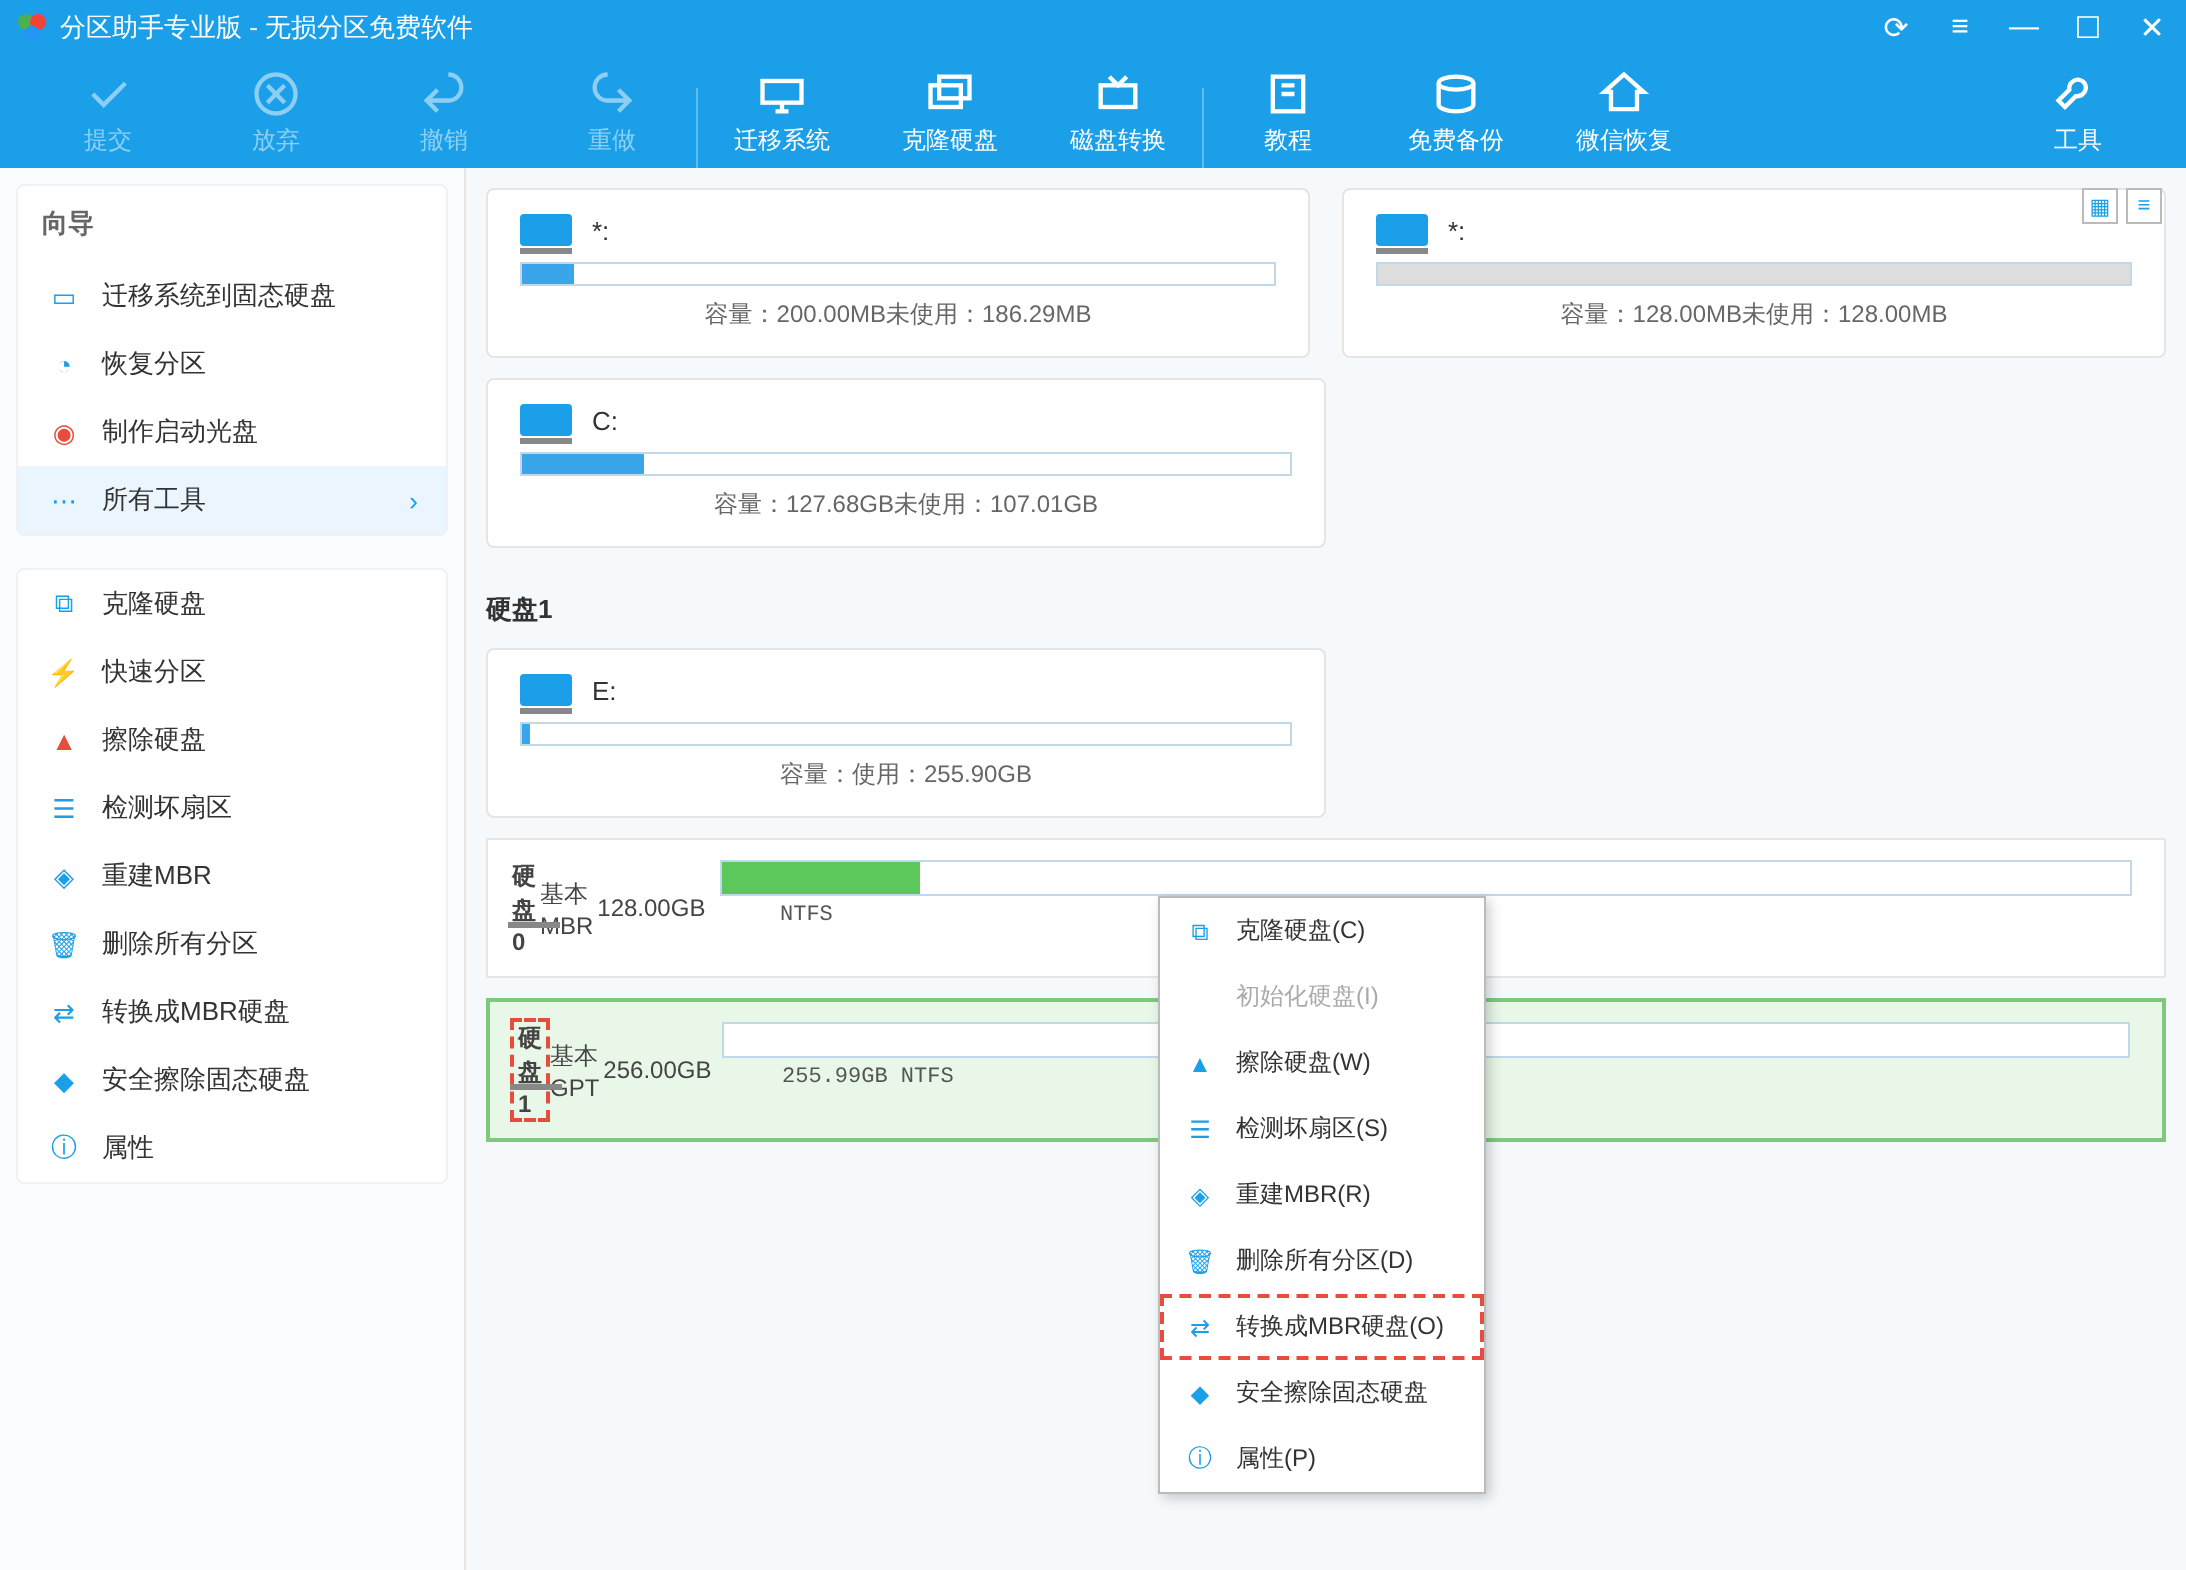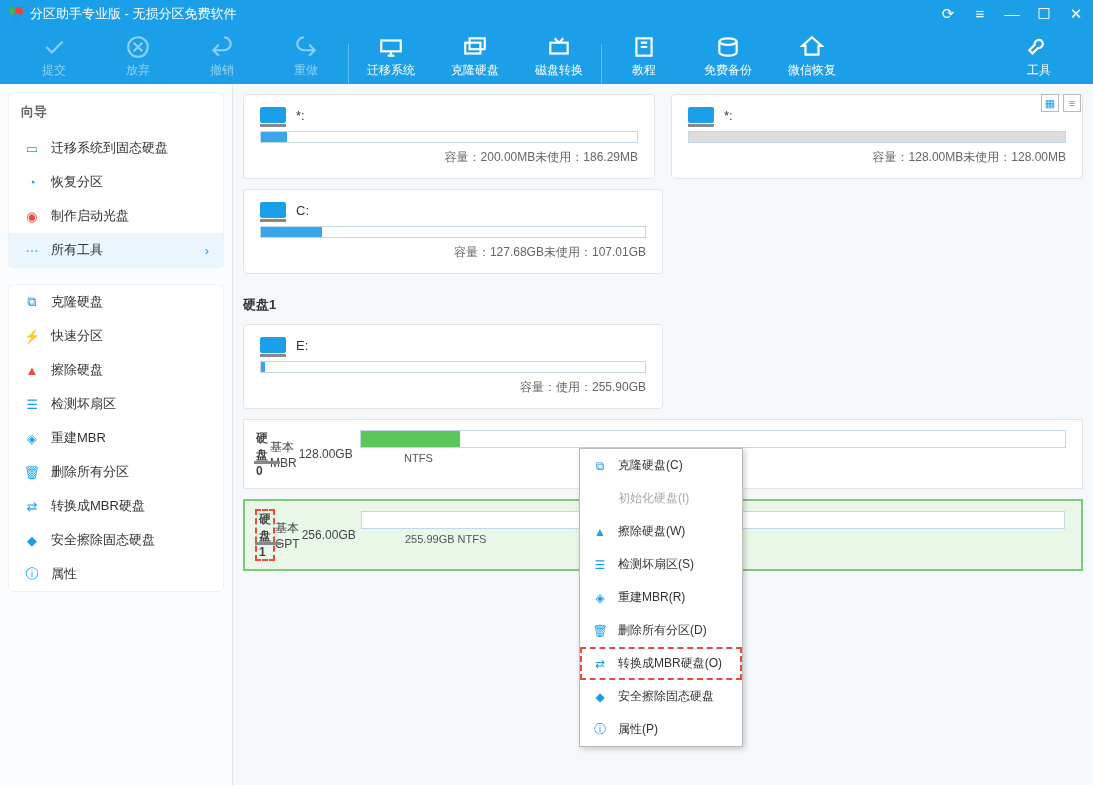--- a/index.html
+++ b/index.html
@@ -37,38 +37,38 @@
 .part-row { display: flex; gap: 16px; margin-bottom: 10px; }
 .part-card { flex: 1; background: #fff; border: 1px solid #e5e5e5; border-radius: 4px; padding: 12px 16px; min-width: 0; }
 .part-card.half { max-width: 50%; }
 .part-top { display: flex; align-items: center; gap: 10px; margin-bottom: 8px; }
 .drive-ico { width: 26px; height: 16px; background: #1a9fe8; border-radius: 2px; position: relative; }
 .drive-ico::after { content: ''; position: absolute; bottom: -4px; left: 0; width: 26px; height: 3px; background: #888; }
 .part-name { font-size: 13px; color: #333; flex: 1; }
 .pbar { height: 12px; border: 1px solid #c0d8e8; background: #fff; position: relative; margin-bottom: 6px; }
 .pbar .fill { height: 100%; background: #3aa5e8; }
 .pbar .fill.gray { background: #ddd; }
-.part-stats { display: flex; justify-content: flex-end; font-size: 12px; color: #666; }
+.part-stats { display: flex; justify-content: center; font-size: 12px; color: #666; }
 
 .section-title { font-size: 13px; font-weight: bold; color: #333; padding: 10px 0; margin-top: 12px; }
 
 .disk-block { display: flex; background: #fff; border: 1px solid #e5e5e5; margin-bottom: 10px; }
 .disk-block.selected { background: #e8f7e8; border: 2px solid #7ec97e; }
 .disk-info { width: 100px; padding: 10px; display: flex; align-items: center; gap: 2px; font-size: 12px; color: #444; }
 .disk-info .drive-ico { margin-bottom: 4px; }
 .disk-label { font-weight: bold; }
 .disk-label.hl { outline: 2px dashed #e74c3c; padding: 0 2px; }
 .disk-bars { flex: 1; padding: 10px 16px; }
 .seg-row { display: flex; height: 18px; border: 1px solid #c0d8e8; margin-bottom: 4px; }
 .seg { height: 100%; }
 .seg.green { background: #5cc85c; }
 .seg.white { background: #fff; }
 .seg-labels { display: flex; font-size: 11px; color: #555; }
 .seg-labels span:first-child { margin-left: 2px; }
-.seg-labels span:last-child { margin-left: 44px; }
+.seg-labels span:last-child { margin-left: 30px; font-family: Liberation Mono, monospace; }
 
 .context-menu { position: absolute; top: 364px; left: 346px; width: 164px; background: #fff; border: 1px solid #bbb; box-shadow: 2px 2px 6px rgba(0,0,0,0.2); z-index: 100; }
 .cm-item { display: flex; align-items: center; padding: 8px 12px; font-size: 12px; color: #333; cursor: pointer; gap: 10px; }
 .cm-item.disabled { color: #aaa; }
 .cm-item.hl { outline: 2px dashed #e74c3c; outline-offset: -2px; }
 .cm-ico { width: 16px; height: 16px; color: #1a9fe8; display: flex; align-items: center; justify-content: center; }
 
 .cursor-arrow { position: absolute; top: 634px; left: 350px; z-index: 50; font-size: 14px; color: #000; }
 
 svg { width: 100%; height: 100%; }

